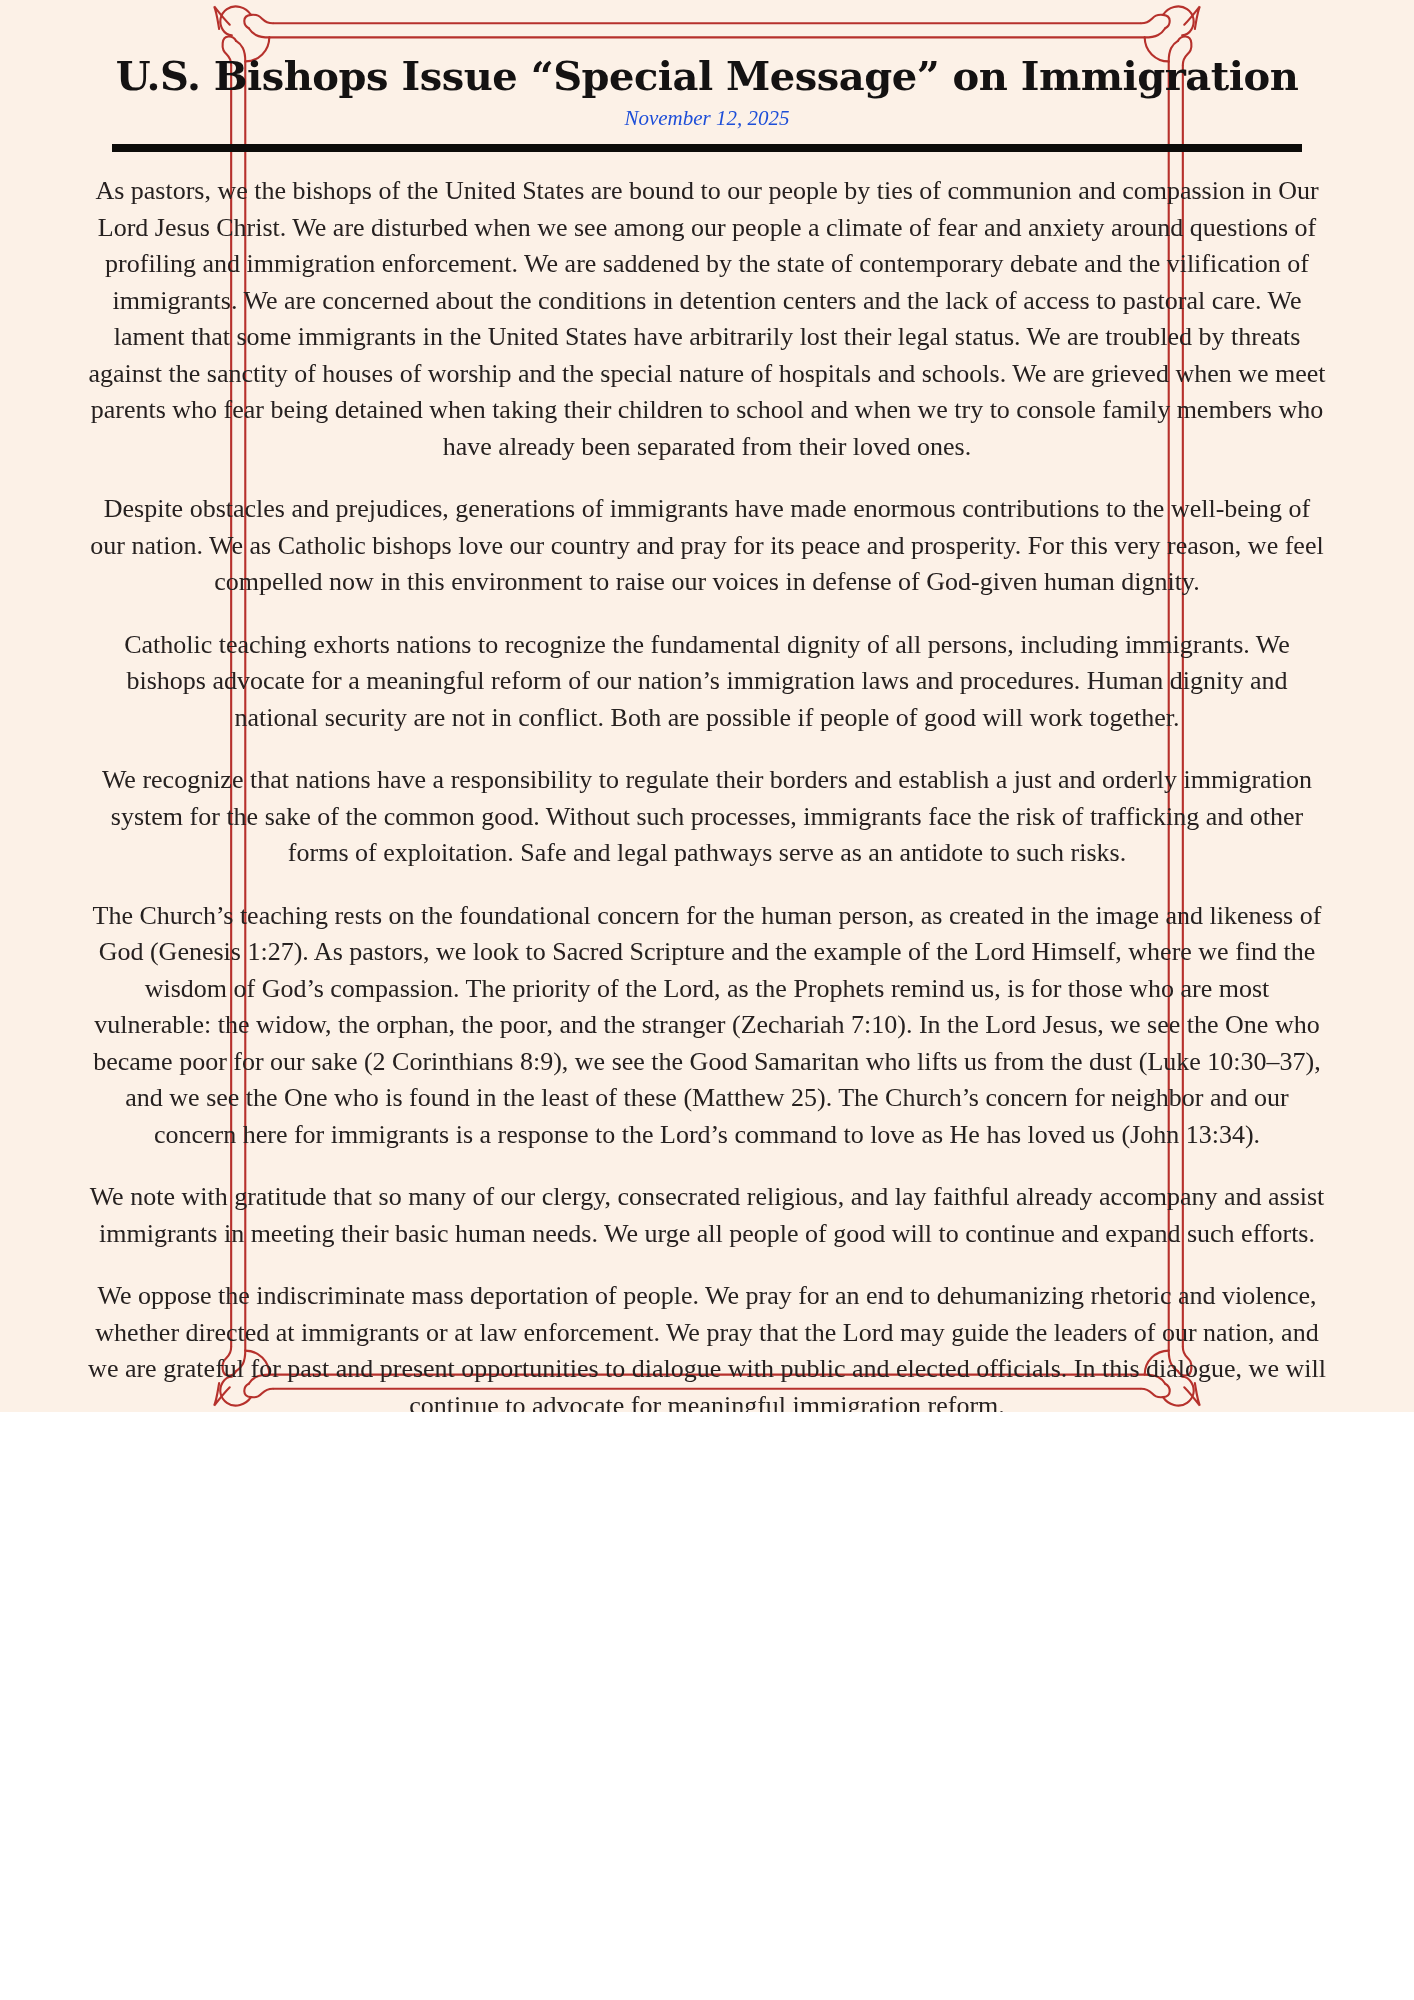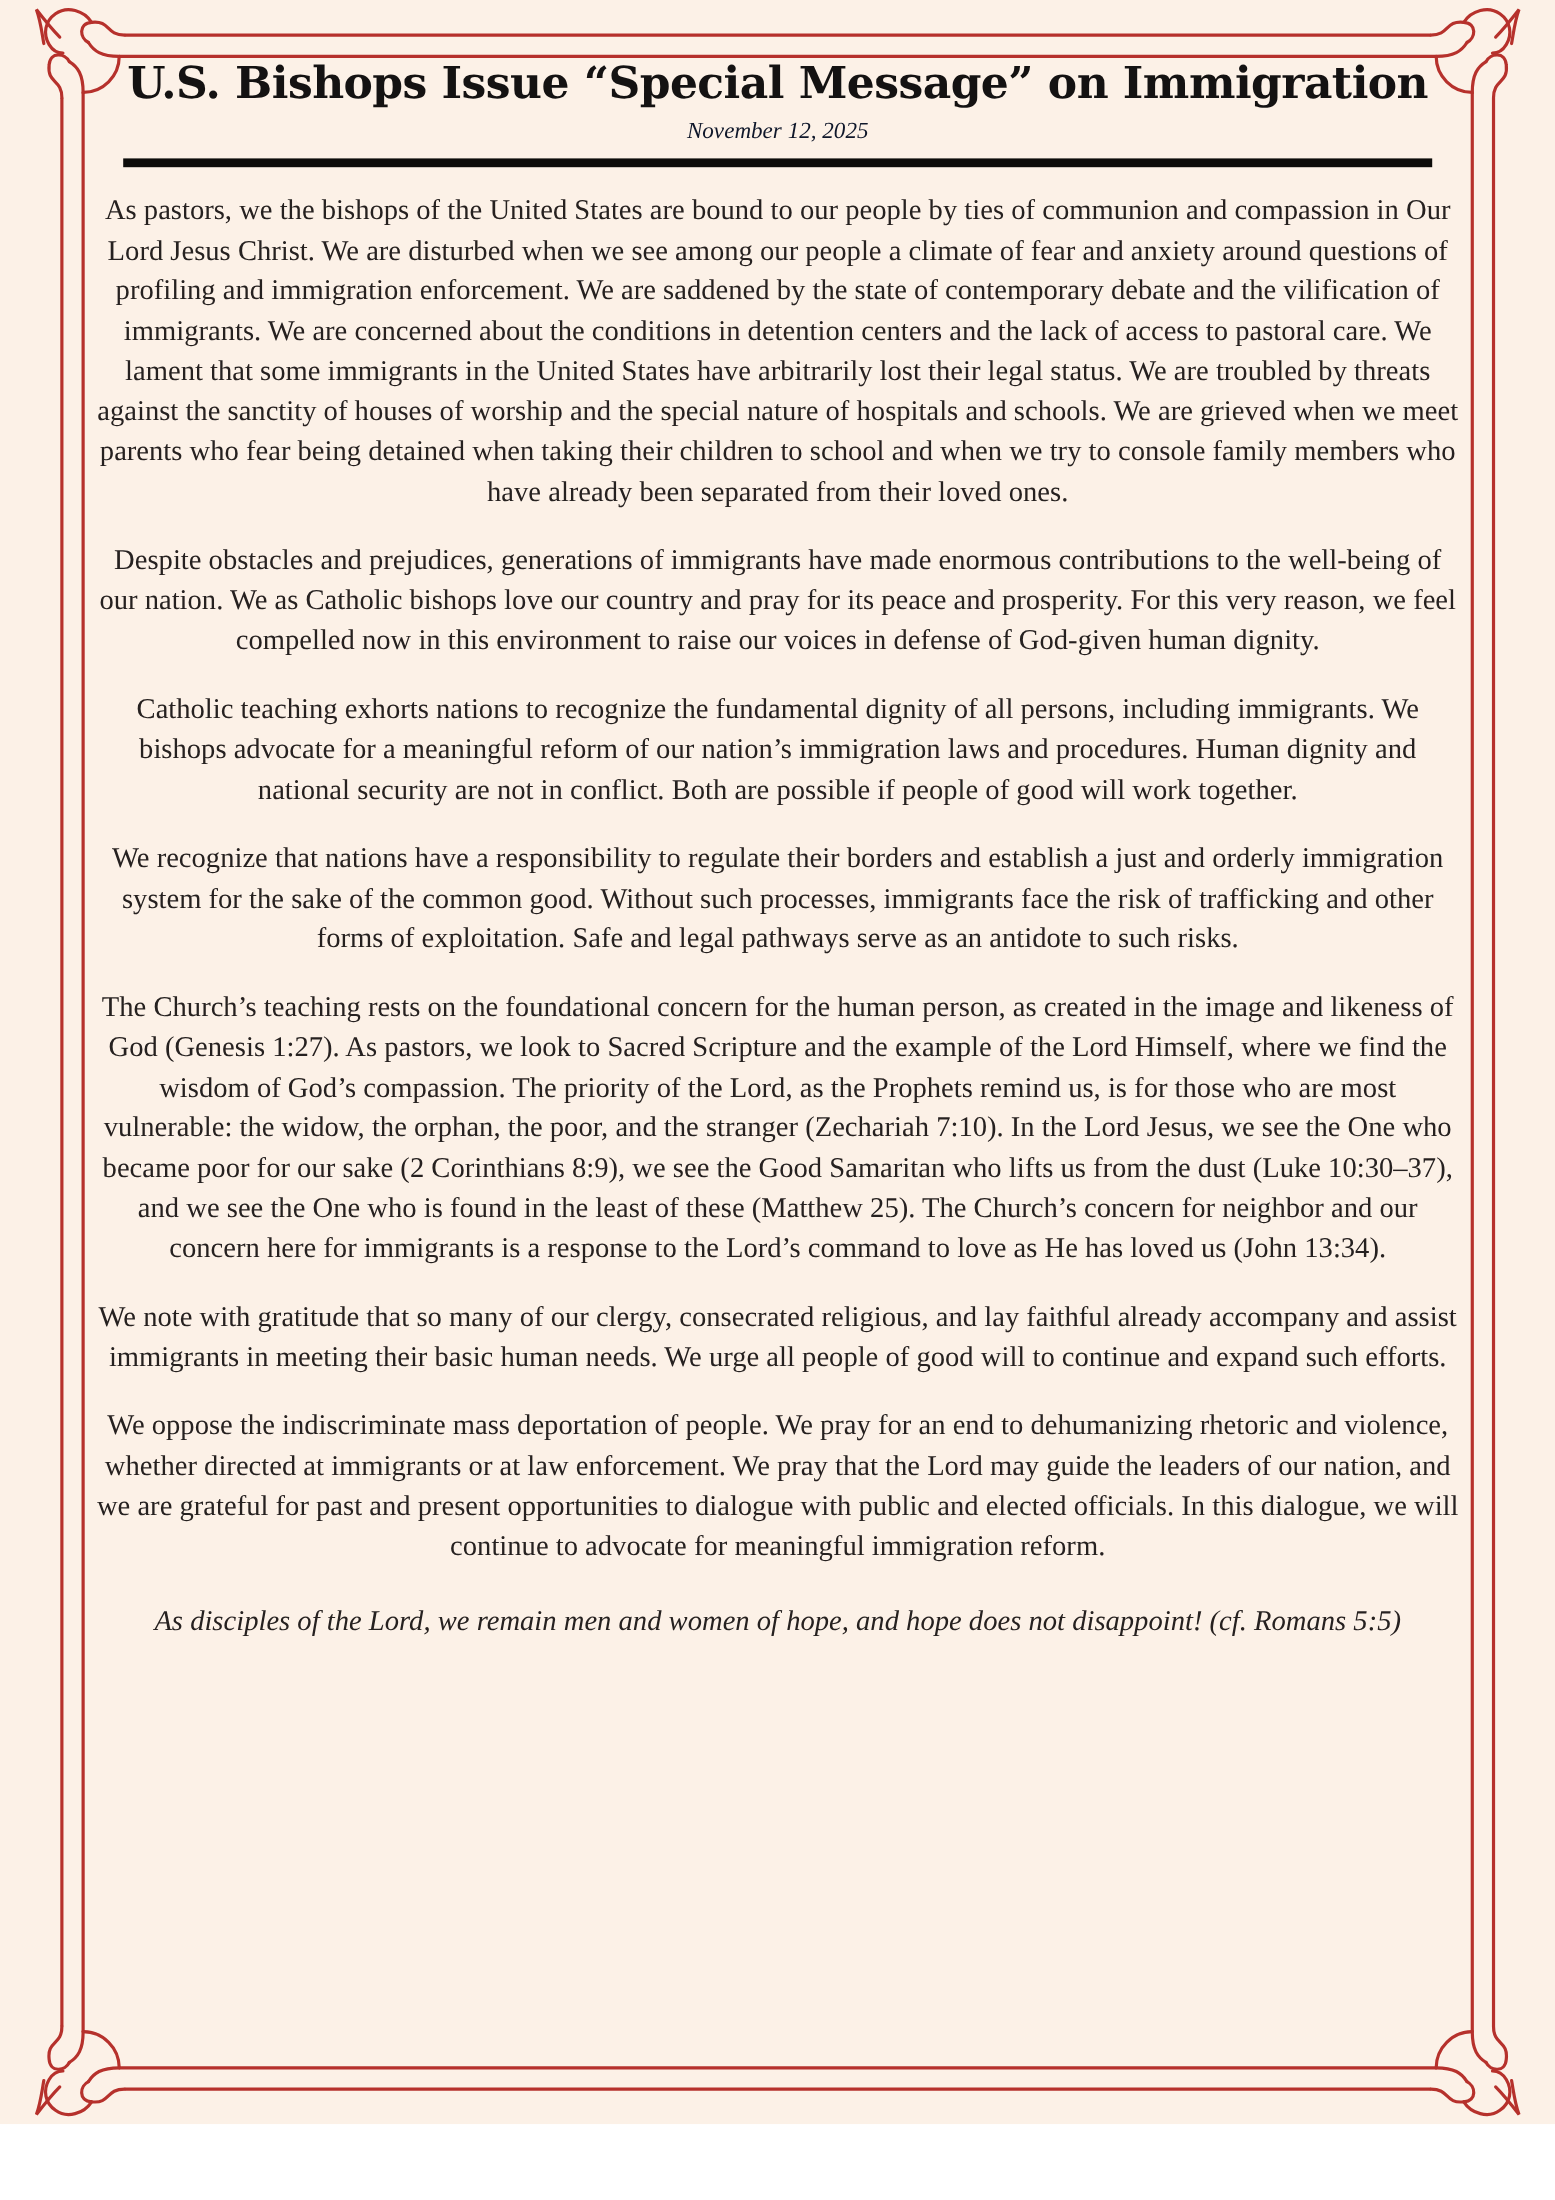--- a/index.html
+++ b/index.html
@@ -1,19 +1,19 @@
 <!DOCTYPE html>
 <html><head>
 <meta charset="utf-8">
 <style>
   html, body { margin: 0; padding: 0; }
   .page {
     position: relative;
     width: 1414px;
-    height: 1931px;
+    height: 1412px;
     background: #fcf1e7;
     font-family: "Liberation Serif", "DejaVu Serif", serif;
     color: #262120;
     overflow: hidden;
   }
   .border-svg {
     position: absolute;
     inset: 0;
     width: 100%;
     height: 100%;
@@ -33,21 +33,21 @@
     line-height: 1.22;
     letter-spacing: -0.5px;
     color: #141212;
     white-space: nowrap;
   }
   .doc-date {
     margin: 4px 0 0 0;
     font-style: italic;
     font-size: 21px;
     line-height: 1.3;
-    color: #0f172a;
+    color: #1d4ed8;
   }
   .title-rule {
     width: 1190px;
     height: 8px;
     background: #0d0c0a;
     margin: 12px auto 0 auto;
     border: none;
   }
   .body-text p {
     margin: 26px 0 0 0;

